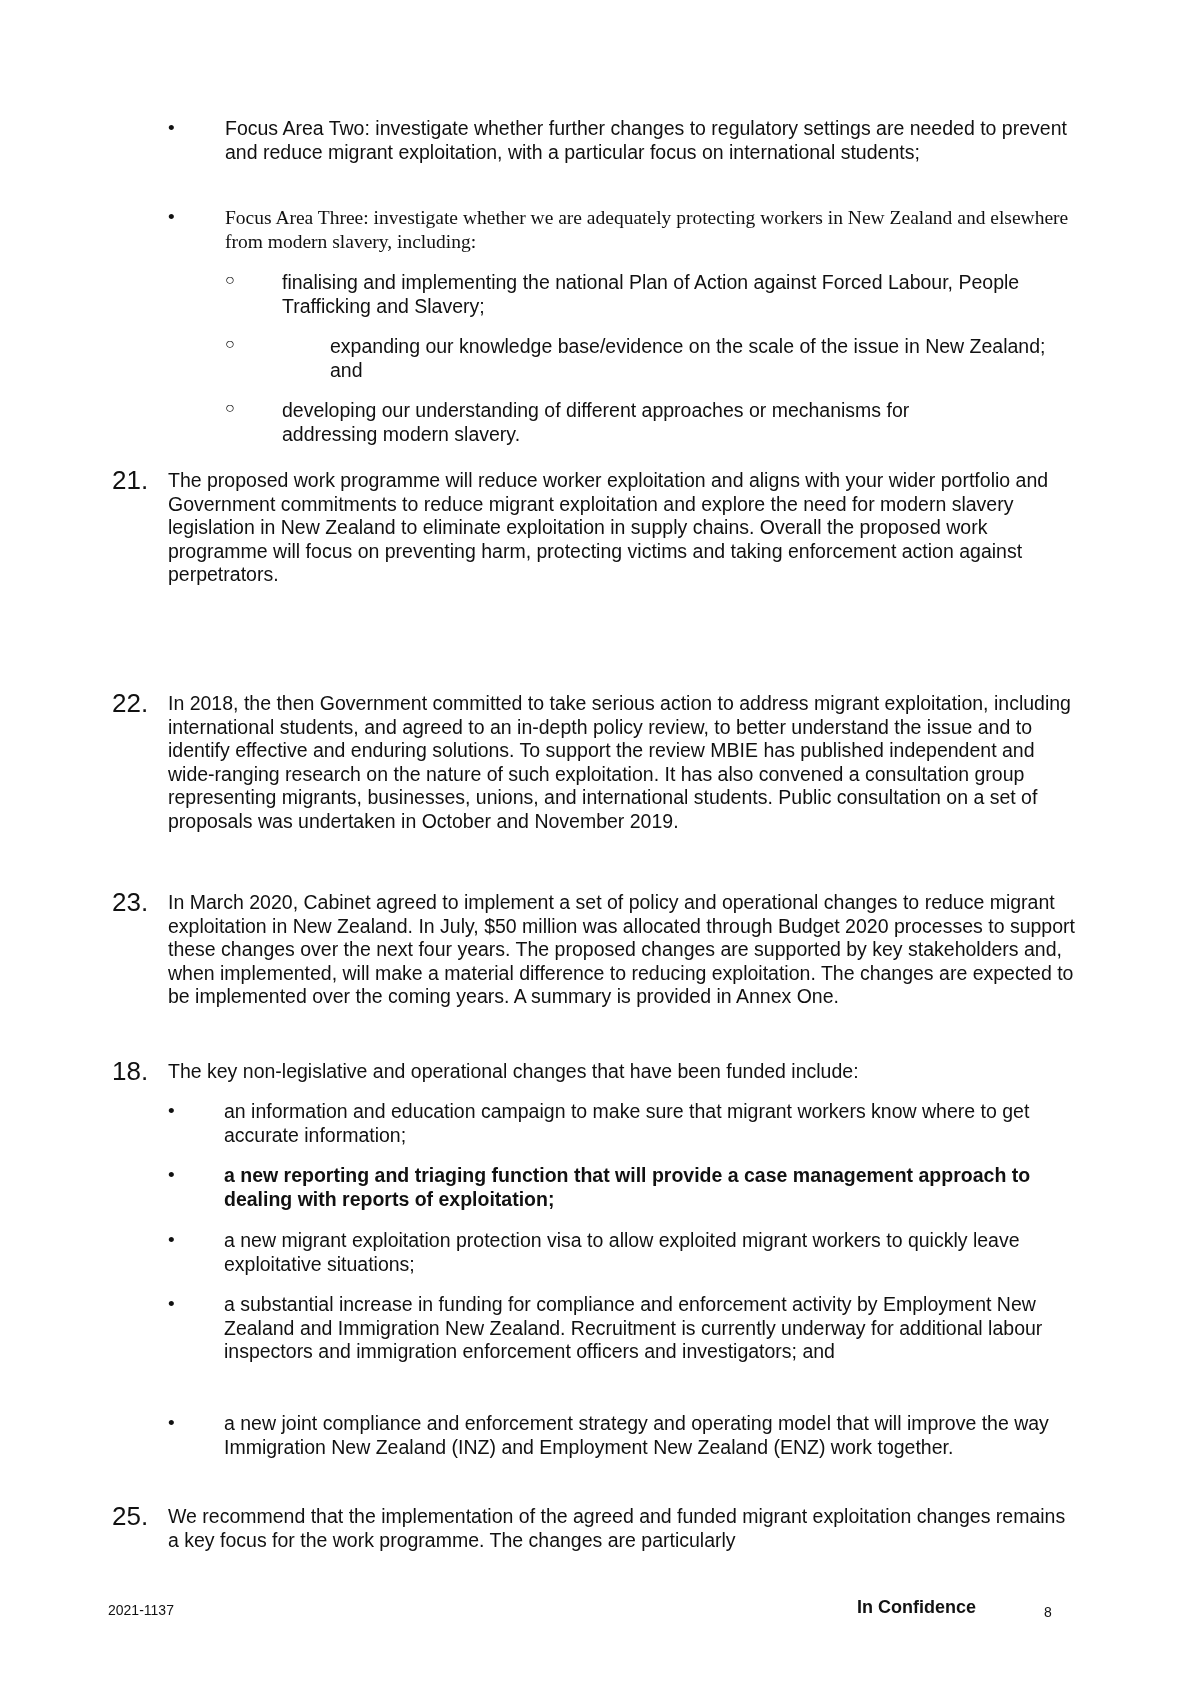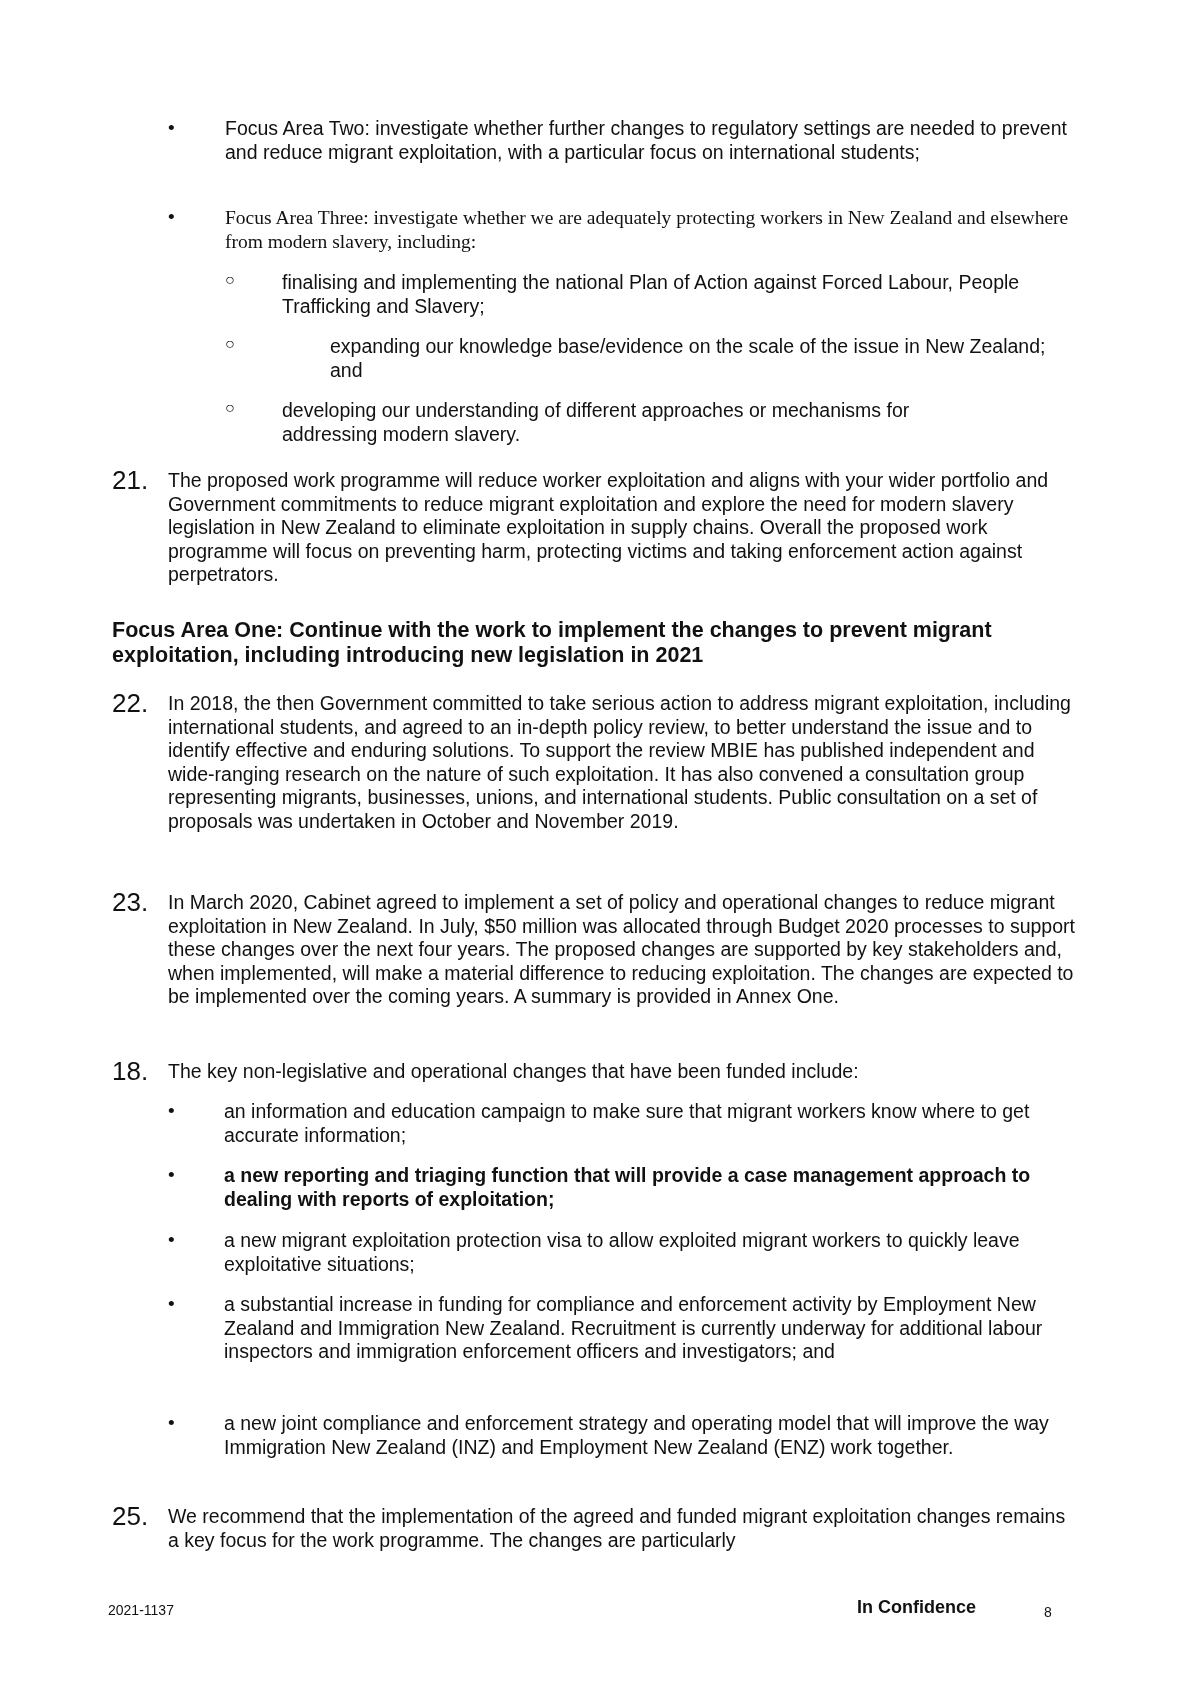--- a/index.html
+++ b/index.html
@@ -46,21 +46,20 @@
   <div class="bullet-row" style="top:399px;">
     <span class="mark" style="left:225px;top:0;font-size:16px;">○</span>
     <div class="body txt" style="left:282px;width:720px;">developing our understanding of different approaches or mechanisms for addressing modern slavery.</div>
   </div>
 
   <div class="para" style="top:469px;">
     <span class="num">21.</span>
     <div class="body txt">The proposed work programme will reduce worker exploitation and aligns with your wider portfolio and Government commitments to reduce migrant exploitation and explore the need for modern slavery legislation in New Zealand to eliminate exploitation in supply chains. Overall the proposed work programme will focus on preventing harm, protecting victims and taking enforcement action against perpetrators.</div>
   </div>
 
-  <div class="heading" style="top:618px;">Focus Area One: Continue with the work to implement the changes to prevent migrant exploitation, including introducing new legislation in 2021</div>
 
   <div class="para" style="top:692px;">
     <span class="num">22.</span>
     <div class="body txt">In 2018, the then Government committed to take serious action to address migrant exploitation, including international students, and agreed to an in-depth policy review, to better understand the issue and to identify effective and enduring solutions. To support the review MBIE has published independent and wide-ranging research on the nature of such exploitation. It has also convened a consultation group representing migrants, businesses, unions, and international students. Public consultation on a set of proposals was undertaken in October and November 2019.</div>
   </div>
 
   <div class="para" style="top:891px;">
     <span class="num">23.</span>
     <div class="body txt">In March 2020, Cabinet agreed to implement a set of policy and operational changes to reduce migrant exploitation in New Zealand. In July, $50 million was allocated through Budget 2020 processes to support these changes over the next four years. The proposed changes are supported by key stakeholders and, when implemented, will make a material difference to reducing exploitation. The changes are expected to be implemented over the coming years. A summary is provided in Annex One.</div>
   </div>

